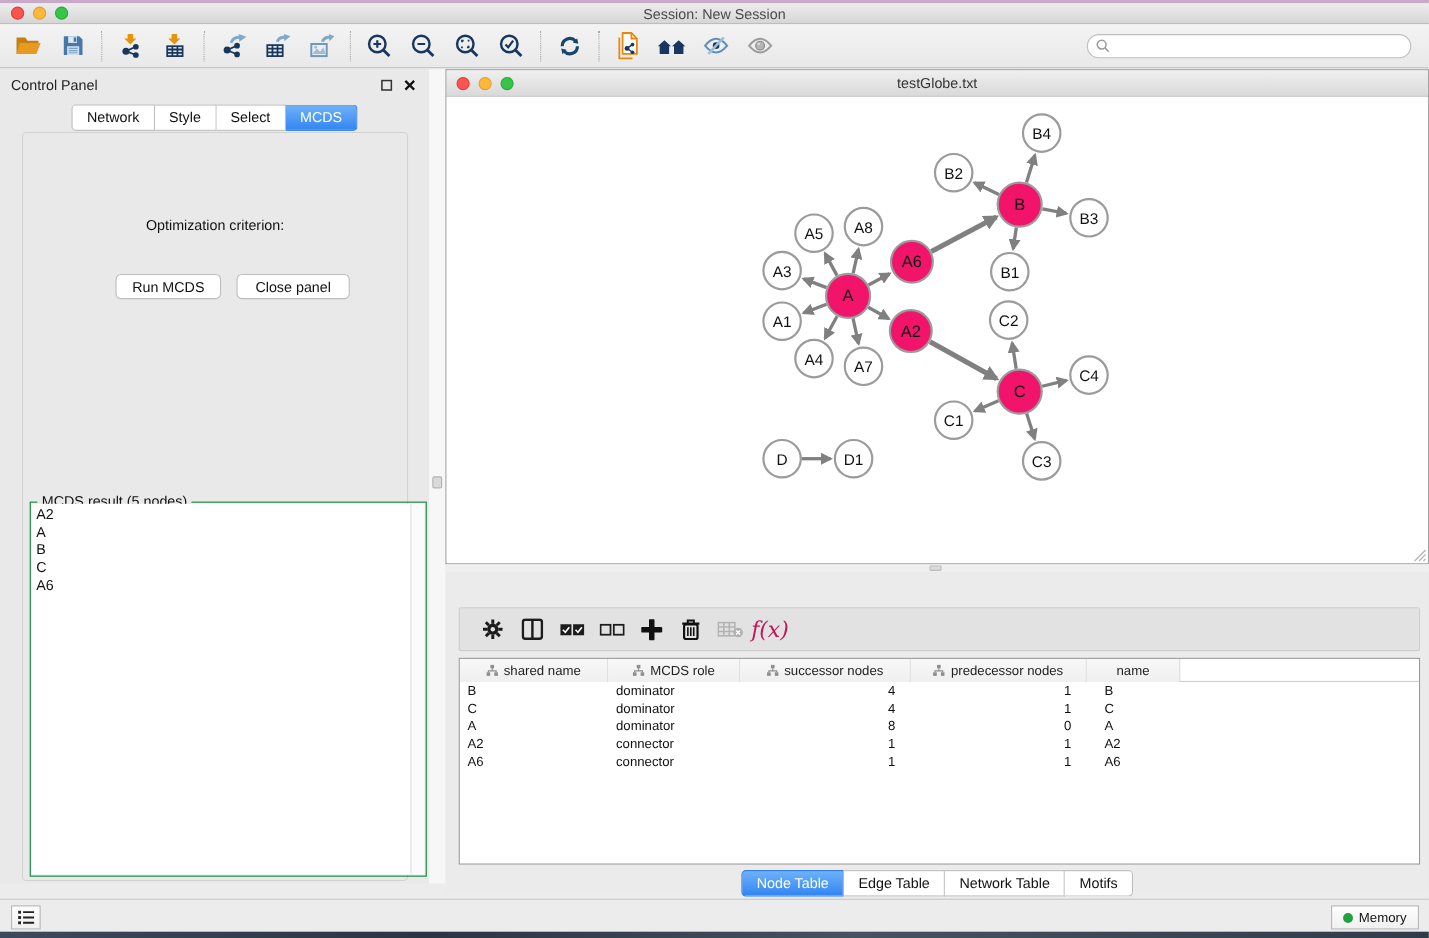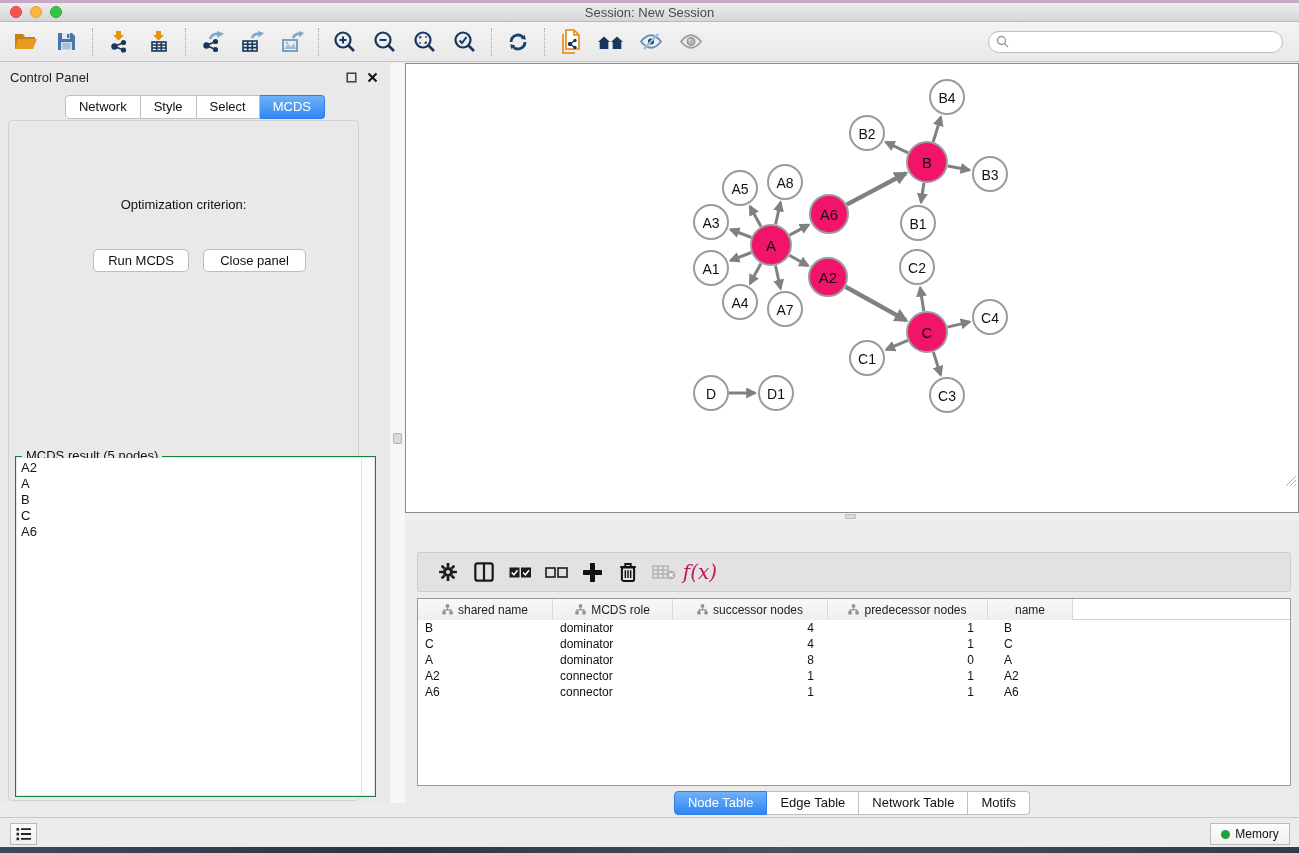--- a/index.html
+++ b/index.html
@@ -34,21 +34,21 @@
   .control-panel { position:absolute; left:0; top:63px; width:390px; height:740px; background:#E9E9E9; }
   .panel-head { height:28px; display:flex; align-items:center; font-size:13px; color:#222; padding:0 10px; }
   .panel-head .grow{flex:1;}
   .mini-ico { width:15px; height:15px; display:flex; align-items:center; justify-content:center; margin-left:6px; }
   .cp-tabs { position:absolute; left:0; top:32px; width:390px; display:flex; justify-content:center; }
   .tabs { display:flex; }
   .tabs span { border:1px solid #BFBFBF; border-left:none; padding:3px 13px 4px; background:#FFF; font-size:13px; color:#111; }
   .tabs span:first-child { border-left:1px solid #BFBFBF; border-radius:4px 0 0 4px; }
   .tabs span:last-child { border-radius:0 4px 4px 0; }
   .tabs span.sel { background:linear-gradient(#6FB1F9,#3186F2); border-color:#2F7FE8; color:#FFF; }
-  .cp-body { position:absolute; left:8px; top:57px; width:351px; height:681px;
+  .cp-body { position:absolute; left:20px; top:57px; width:351px; height:681px;
              border:1px solid #D2D2D2; border-radius:4px; background:#E9E9E9; }
   .opt-label { position:absolute; left:0; top:76px; width:100%; text-align:center; font-size:13px; color:#111; }
   .dropdown { position:absolute; left:35px; top:93px; width:313px; height:25px; background:#FFF;
               border:1px solid #B5B5B5; border-radius:5px; display:flex; align-items:center; }
   .dropdown .val { flex:1; font-size:13px; color:#111; padding-left:10px; white-space:nowrap; }
   .dropdown .stepper { width:21px; height:25px; margin:-1px -1px -1px 0; border-radius:0 5px 5px 0;
               background:linear-gradient(#69ADF9,#2E80F1); display:flex; align-items:center; justify-content:center; }
   .btn { position:absolute; height:23px; background:#FFF; border:1px solid #BDBDBD; border-radius:5px;
          font-size:13px; color:#111; display:flex; align-items:center; justify-content:center; }
   .groupbox { position:absolute; left:6px; top:335px; width:361px; height:341px; border:1px solid #15803d; }
@@ -299,20 +299,28 @@
       <div class="mcds-gutter"></div>
     </div>
   </div>
 </div>
 
 <div class="v-split">
   <div class="grip"></div>
 </div>
 
 <div class="net-window">
+  <div class="net-title">
+    <div class="tl-group">
+      <span class="tl red"></span>
+      <span class="tl yel"></span>
+      <span class="tl grn"></span>
+    </div>
+    <span class="title">testGlobe.txt</span>
+  </div>
   <div class="net-canvas">
     <svg id="graph-svg" width="892" height="424" viewBox="0 0 892 424">
       <defs>
         <marker id="arr" viewBox="0 0 10 10" markerWidth="11" markerHeight="11" refX="8" refY="5" orient="auto" markerUnits="userSpaceOnUse">
             <path d="M0 0L10 5L0 10z" fill="#808080"></path>
           </marker>
         <marker id="arrBig" viewBox="0 0 10 10" markerWidth="14" markerHeight="14" refX="8" refY="5" orient="auto" markerUnits="userSpaceOnUse">
             <path d="M0 0L10 5L0 10z" fill="#808080"></path>
           </marker>
       </defs>

